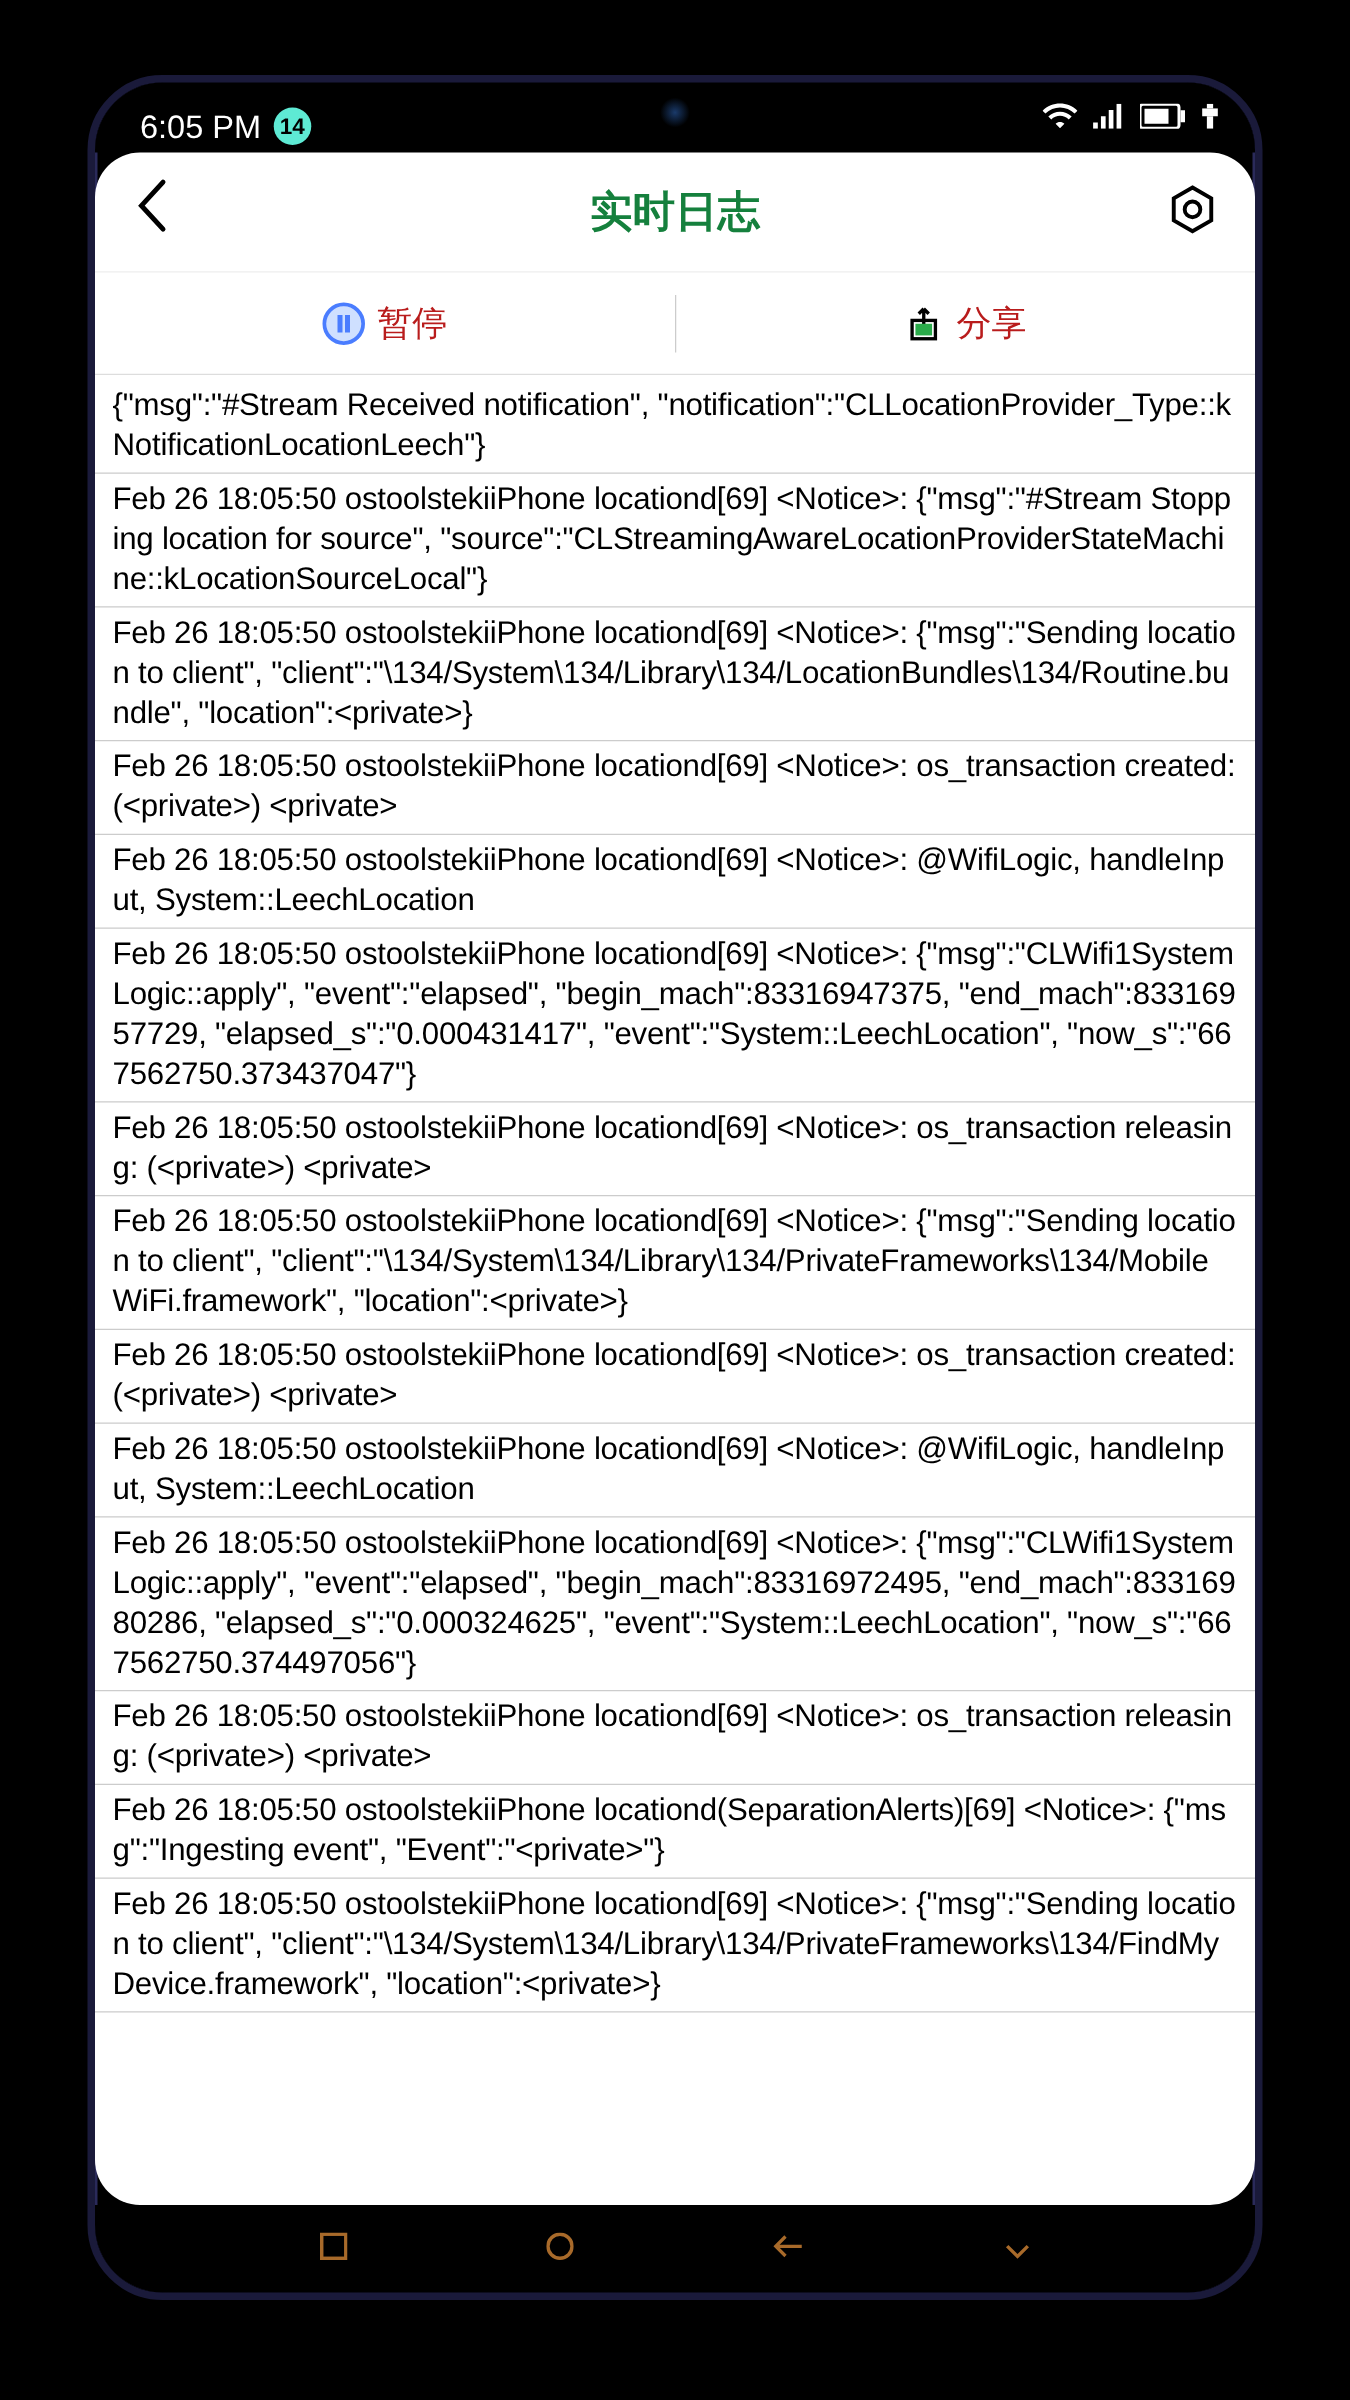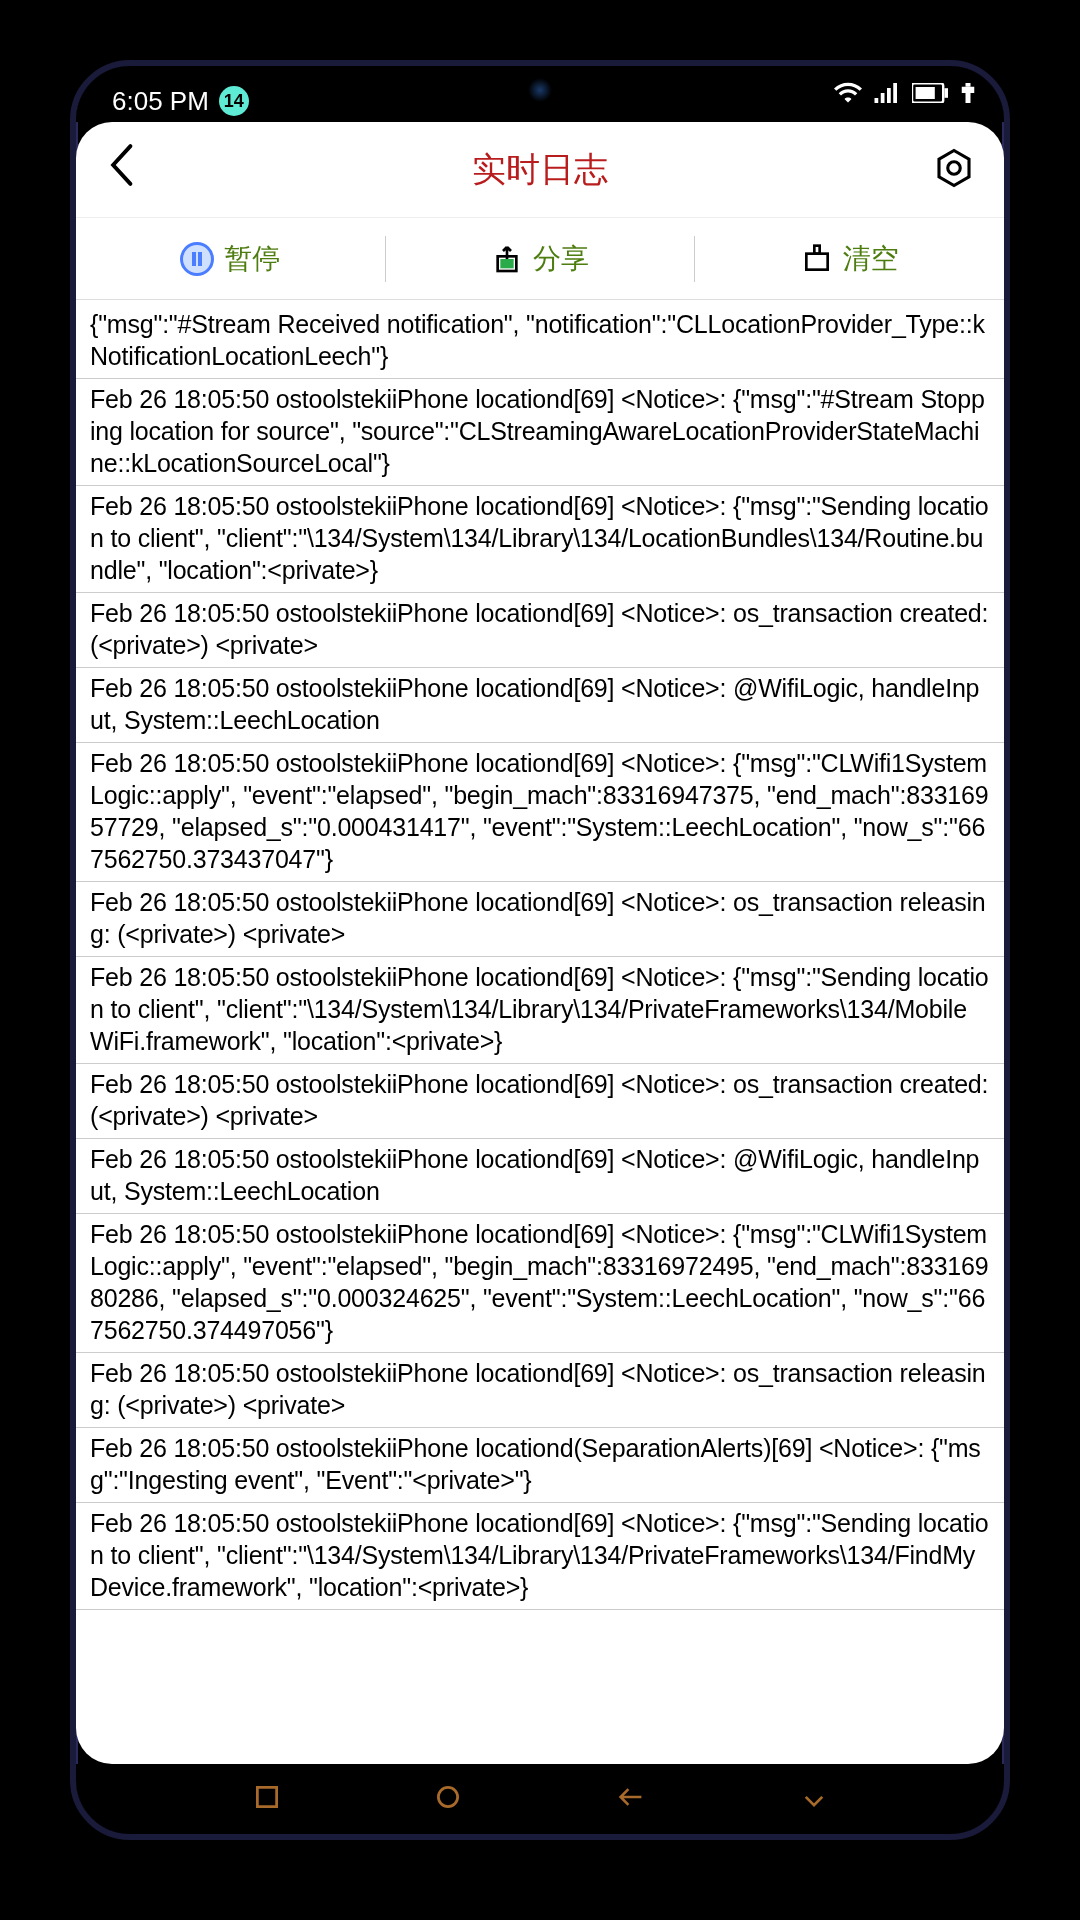--- a/index.html
+++ b/index.html
@@ -91,22 +91,22 @@
     left: 24px;
     top: 50%;
     transform: translateY(-50%);
     font-size: 44px;
     color: #000;
     cursor: pointer;
     padding: 8px;
   }
   .title-text {
     font-size: 34px;
-    font-weight: 400;
-    color: #b91c1c;
+    font-weight: 700;
+    color: #15803d;
   }
   .settings-btn {
     position: absolute;
     right: 24px;
     top: 50%;
     transform: translateY(-50%);
     cursor: pointer;
     padding: 6px;
   }
   .action-bar {
@@ -114,21 +114,21 @@
     display: flex;
     align-items: center;
     border-bottom: 1px solid #ddd;
   }
   .action {
     flex: 1;
     display: flex;
     align-items: center;
     justify-content: center;
     gap: 10px;
-    color: #4d7c0f;
+    color: #b91c1c;
     font-size: 28px;
     cursor: pointer;
   }
   .action + .action { border-left: 1px solid #ccc; height: 46px; text-align: right; }
   .action .icon-wrap { display: inline-flex; }
   .pause-icon {
     width: 34px; height: 34px; border: 3px solid #4a7dff; border-radius: 50%;
     background: radial-gradient(circle, #cfe0ff 0%, #cfe0ff 100%);
     display: flex; align-items: center; justify-content: center;
   }
@@ -231,29 +231,20 @@
         </div>
         <div class="action">
           <span class="icon-wrap">
             <svg width="32" height="32" viewBox="0 0 24 24">
                 <path d="M12 3v10M12 3l-3 3M12 3l3 3" stroke="#000" stroke-width="2" fill="none"></path>
                 <rect x="5" y="10" width="14" height="11" fill="none" stroke="#000" stroke-width="2"></rect>
                 <rect x="7" y="12" width="10" height="7" fill="#2aab4a"></rect>
               </svg>
           </span>
           <span>分享</span>
-        </div>
-        <div class="action">
-          <span class="icon-wrap">
-            <svg width="32" height="32" viewBox="0 0 24 24">
-                <rect x="10" y="2" width="4" height="6" fill="none" stroke="#000" stroke-width="2"></rect>
-                <rect x="4" y="8" width="16" height="12" fill="none" stroke="#000" stroke-width="2"></rect>
-              </svg>
-          </span>
-          <span>清空</span>
         </div>
       </div>
 
       <div class="log-list" id="log-list">
           <div class="log-row">{"msg":"#Stream Received notification", "notification":"CLLocationProvider_Type::kNotificationLocationLeech"}</div>
           <div class="log-row">Feb 26 18:05:50 ostoolstekiiPhone locationd[69] &lt;Notice&gt;: {"msg":"#Stream Stopping location for source", "source":"CLStreamingAwareLocationProviderStateMachine::kLocationSourceLocal"}</div>
           <div class="log-row">Feb 26 18:05:50 ostoolstekiiPhone locationd[69] &lt;Notice&gt;: {"msg":"Sending location to client", "client":"\134/System\134/Library\134/LocationBundles\134/Routine.bundle", "location":&lt;private&gt;}</div>
           <div class="log-row">Feb 26 18:05:50 ostoolstekiiPhone locationd[69] &lt;Notice&gt;: os_transaction created: (&lt;private&gt;) &lt;private&gt;</div>
           <div class="log-row">Feb 26 18:05:50 ostoolstekiiPhone locationd[69] &lt;Notice&gt;: @WifiLogic, handleInput, System::LeechLocation</div>
           <div class="log-row">Feb 26 18:05:50 ostoolstekiiPhone locationd[69] &lt;Notice&gt;: {"msg":"CLWifi1SystemLogic::apply", "event":"elapsed", "begin_mach":83316947375, "end_mach":83316957729, "elapsed_s":"0.000431417", "event":"System::LeechLocation", "now_s":"667562750.373437047"}</div>

